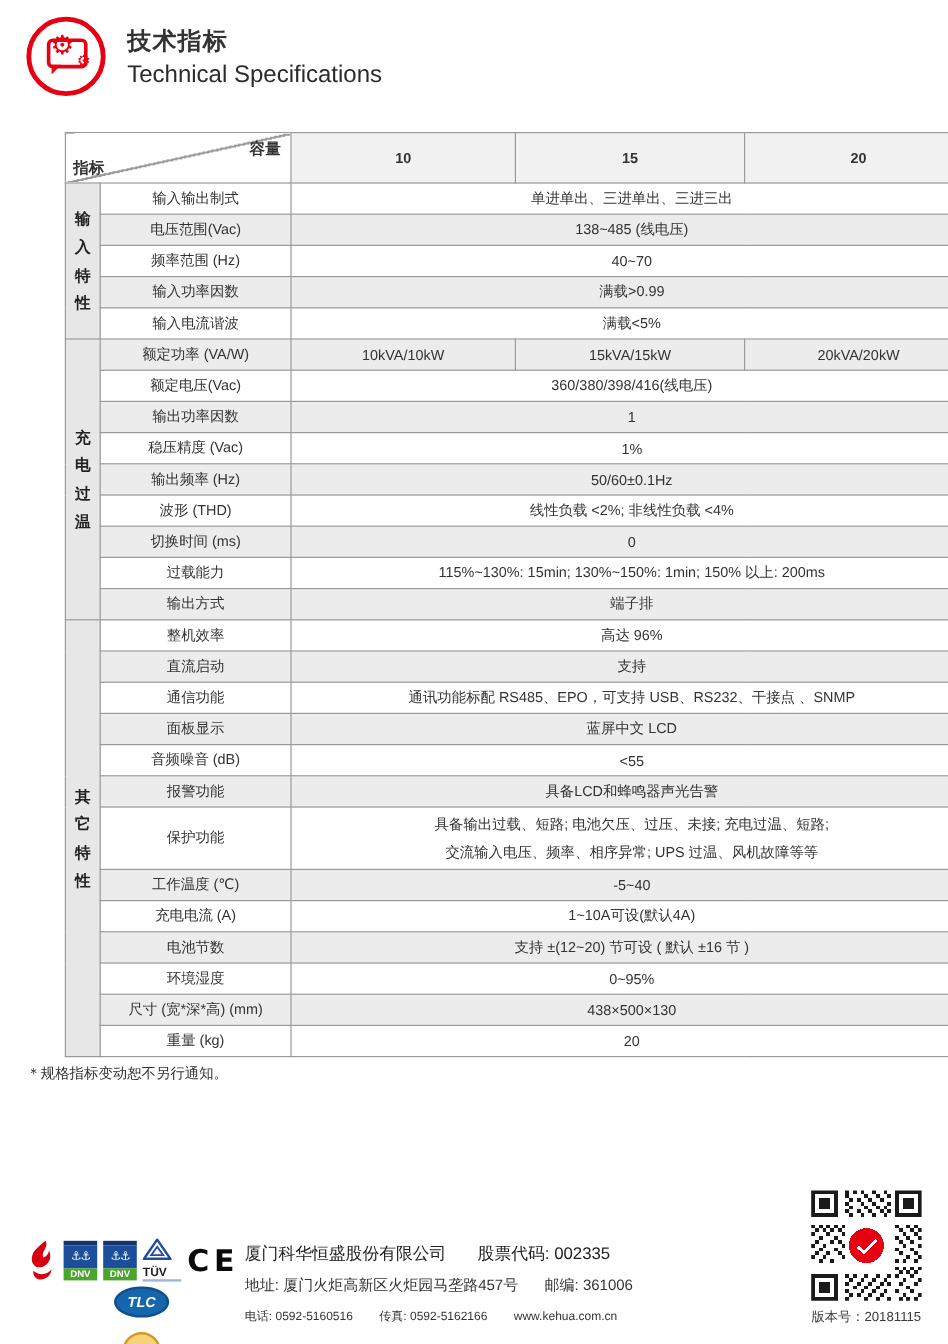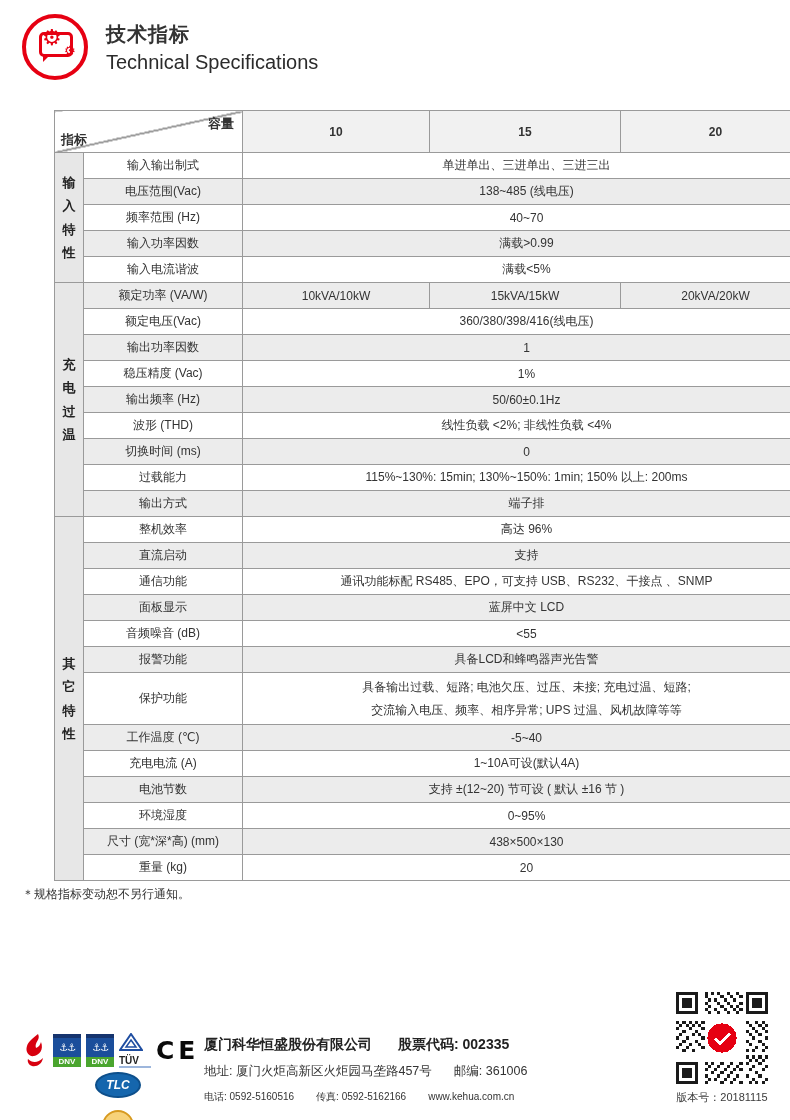--- a/index.html
+++ b/index.html
@@ -55,21 +55,21 @@
   .ce { font-size:25px; font-weight:700; color:#0a0a0a; letter-spacing:4px; font-family:"DejaVu Sans",sans-serif; }
   .tlc { width:46px; height:26px; border-radius:50%; background:#1566ad; border:2px solid #0d4f8b; color:#fff;
     font-style:italic; font-weight:700; font-size:12px; line-height:22px; text-align:center; flex:0 0 auto; }
   .badge { width:32px; height:32px; border-radius:50%; display:flex; align-items:center; justify-content:center; flex:0 0 auto; font-size:15px; }
   .badge.gold { background:#f7d27a; border:2px solid #d79a20; color:#b57c0e; }
   .badge.blue { background:#eaf6fd; border:2px solid #2a9ad6; }
   .badge.blue .inner { width:16px; height:16px; border-radius:50%; background:#7ec5e8; border:2px solid #2a9ad6; }
   .badge.green { background:#f2fbf2; border:2px solid #3fa143; color:#3fa143; }
 
   .company { position:absolute; left:204px; top:1036px; }
-  .company .l1 { font-size:14px; font-weight:700; color:#222; }
+  .company .l1 { font-size:14px; font-weight:400; color:#222; }
   .company .l1 .stock { margin-left:26px; }
   .company .l2 { font-size:12.5px; margin-top:9px; color:#333; }
   .company .l2 .gap, .company .l3 .gap { margin-left:22px; }
   .company .l3 { font-size:10px; margin-top:10px; color:#333; }
   .company a { color:#333; text-decoration:none; }
 
   .qr { position:absolute; left:676px; top:992px; width:92px; height:92px; }
   .version { position:absolute; left:660px; top:1090px; width:124px; text-align:center; font-size:11px; color:#3a3a3a; }
 </style>
 </head>

